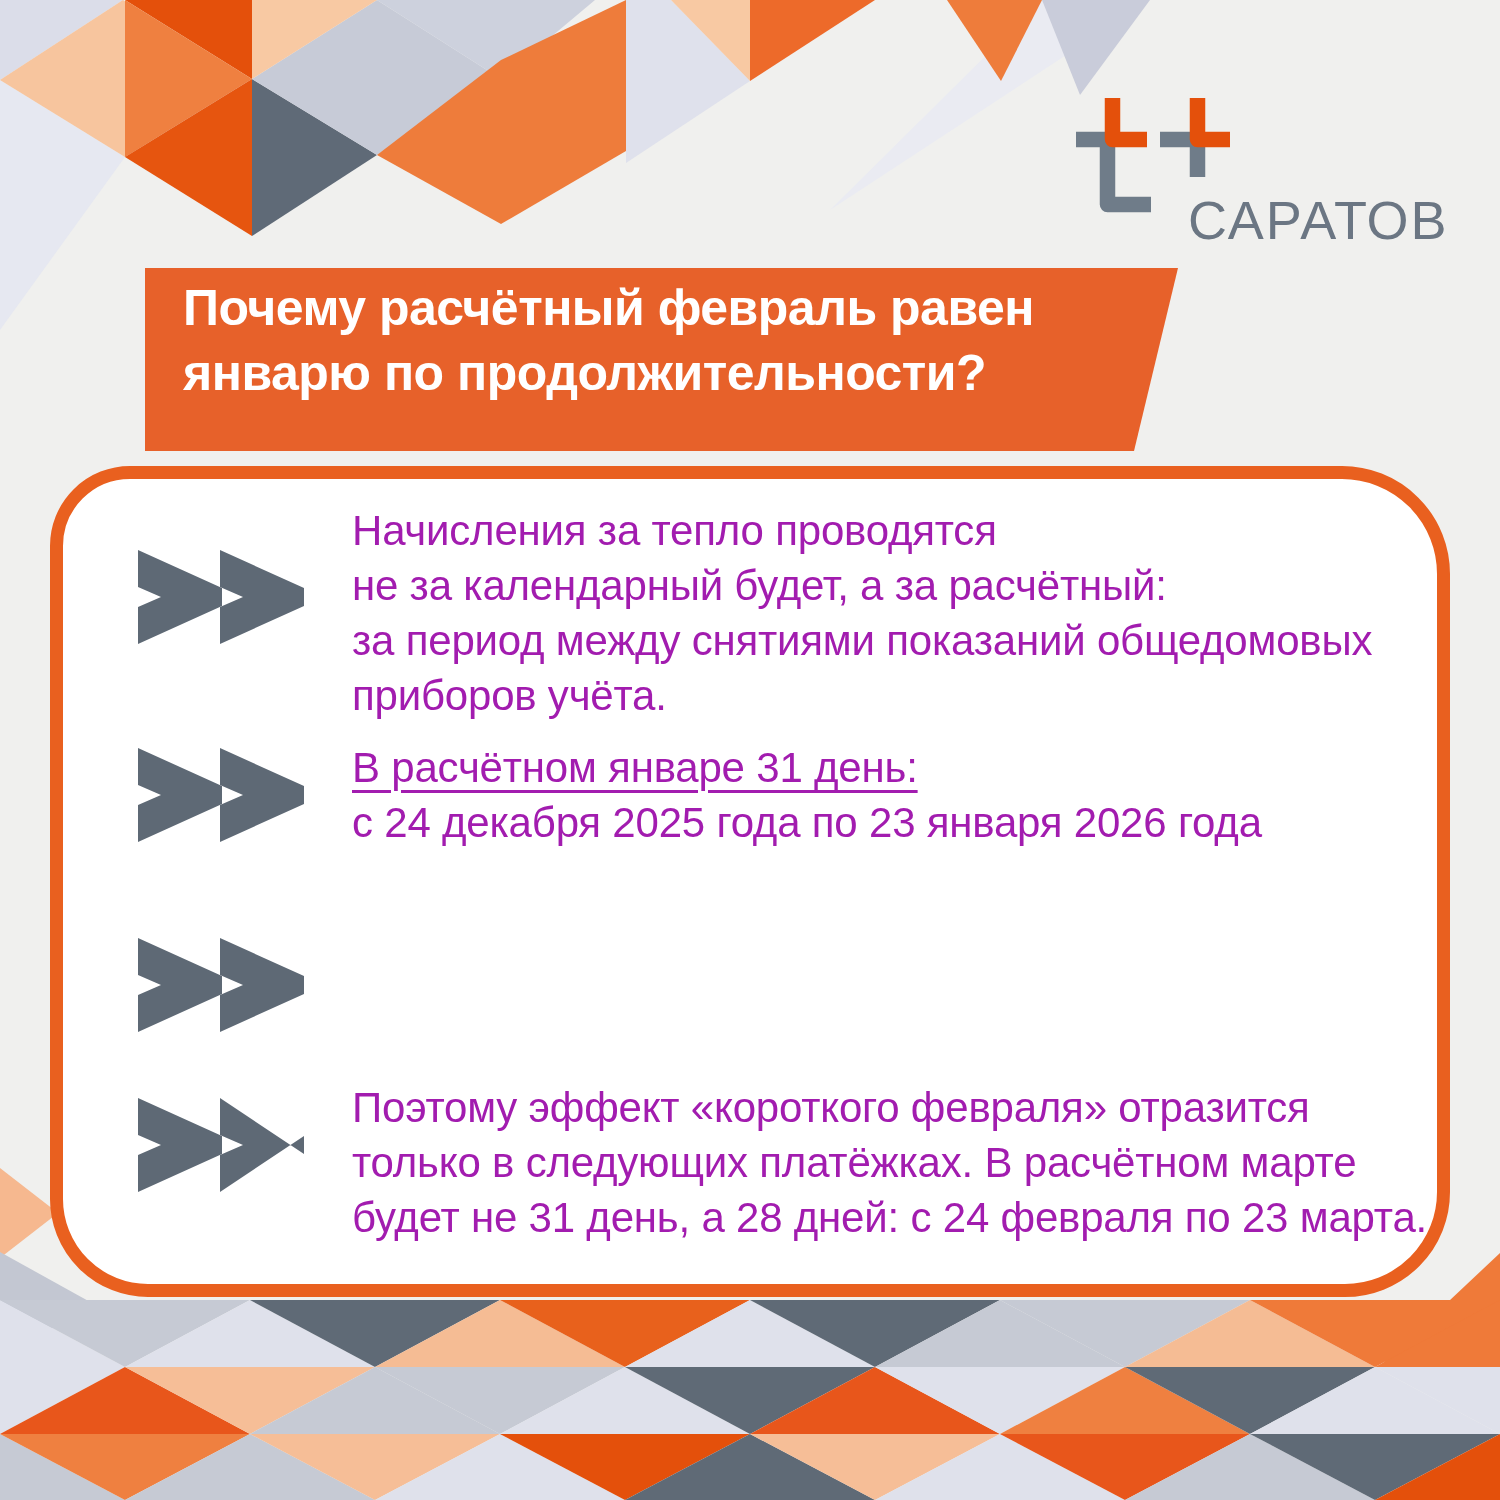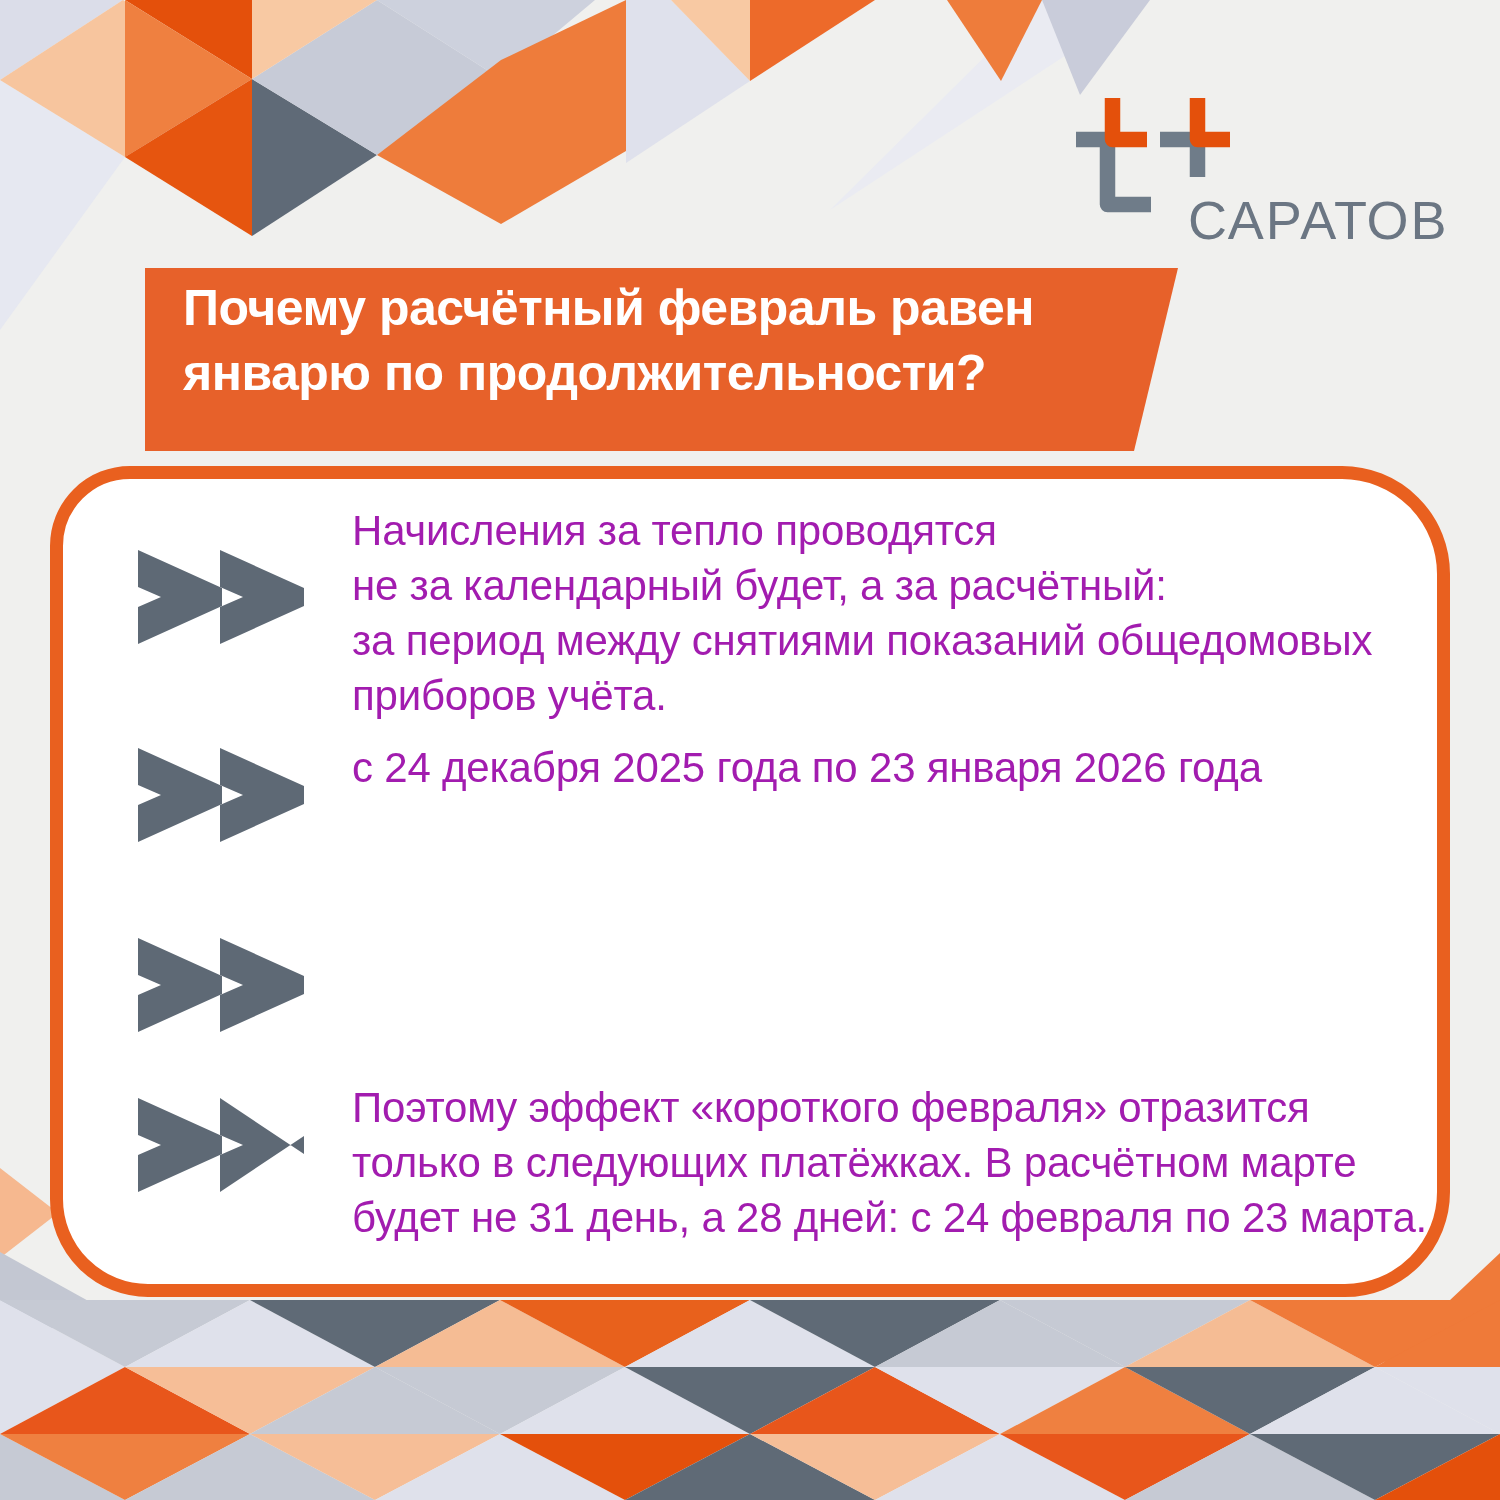--- a/index.html
+++ b/index.html
@@ -154,20 +154,21 @@
   </svg>
 
   <div class="btext" style="top:503px">
     <div>Начисления за тепло проводятся</div>
     <div>не за календарный будет, а за расчётный:</div>
     <div>за период между снятиями показаний общедомовых</div>
     <div>приборов учёта.</div>
   </div>
 
   <div class="btext" style="top:740px">
+    <div class="bhead">В расчётном январе 31 день:</div>
     <div>с 24 декабря 2025 года по 23 января 2026 года</div>
   </div>
 
 
   <div class="btext" style="top:1080px">
     <div>Поэтому эффект «короткого февраля» отразится</div>
     <div>только в следующих платёжках. В расчётном марте</div>
     <div>будет не 31 день, а 28 дней: с 24 февраля по 23 марта.</div>
   </div>
 

